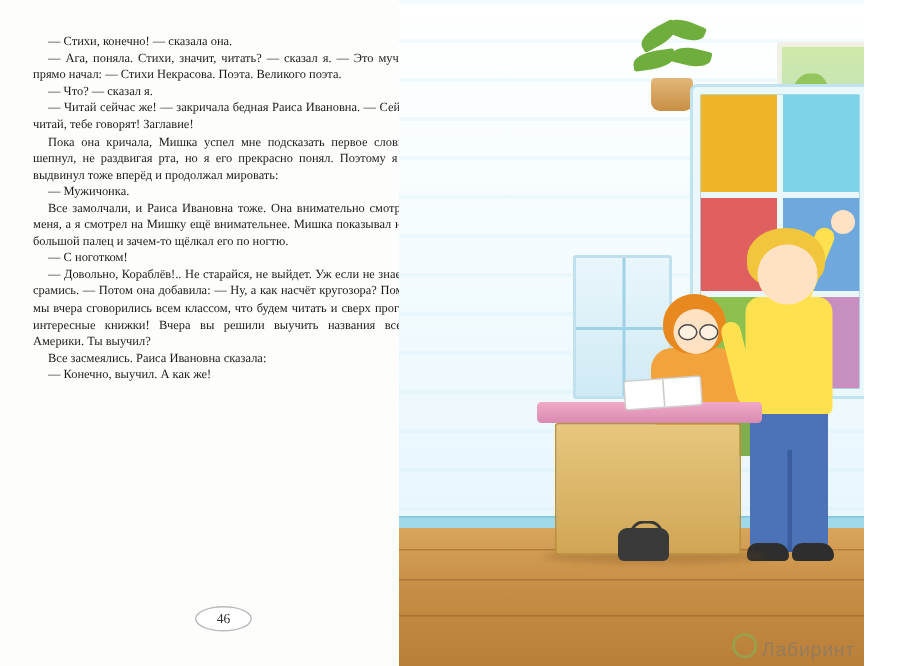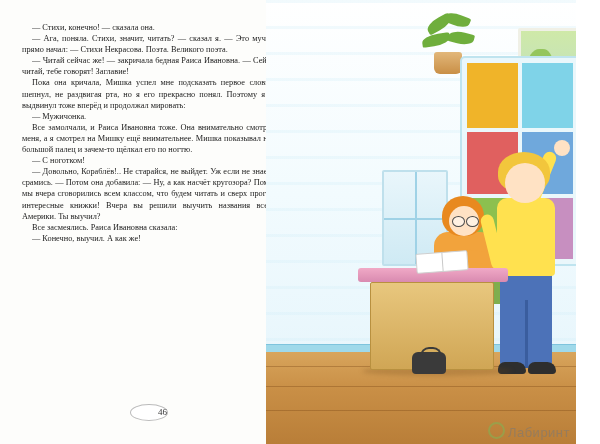--- a/index.html
+++ b/index.html
@@ -35,21 +35,21 @@
     text-align: justify;
     margin: 0 0 0 0;
     text-indent: 10px;
     hyphens: auto;
   }
   .page-number {
     position: absolute;
     left: 130px;
     top: 404px;
     width: 36px;
-    text-align: right;
+    text-align: center;
     font-size: 9px;
     color: #333;
     border: 1px solid #bbb;
     border-radius: 50%;
     padding: 2px 0 3px 0;
     background: #fff;
   }
   
   .illus {
     position: absolute;
@@ -370,20 +370,21 @@
   }
 </style>
 </head>
 <body>
 
 <div class="page">
 
   <div class="text-col">
     <p class="para">— Стихи, конечно! — сказала она.</p>
     <p class="para">— Ага, поняла. Стихи, значит, читать? — сказал я. — Это мучно... И прямо начал: — Стихи Некрасова. Поэта. Великого поэта.</p>
+    <p class="para">— Что? — сказал я.</p>
     <p class="para">— Читай сейчас же! — закричала бедная Раиса Ивановна. — Сейчас же читай, тебе говорят! Заглавие!</p>
     <p class="para">Пока она кричала, Мишка успел мне подсказать первое словко. Он шепнул, не раздвигая рта, но я его прекрасно понял. Поэтому я смело выдвинул тоже вперёд и продолжал мировать:</p>
     <p class="para">— Мужичонка.</p>
     <p class="para">Все замолчали, и Раиса Ивановна тоже. Она внимательно смотрела на меня, а я смотрел на Мишку ещё внимательнее. Мишка показывал на свой большой палец и зачем-то щёлкал его по ногтю.</p>
     <p class="para">— С ноготком!</p>
     <p class="para">— Довольно, Кораблёв!.. Не старайся, не выйдет. Уж если не знаешь, не срамись. — Потом она добавила: — Ну, а как насчёт кругозора? Помнишь, мы вчера сговорились всем классом, что будем читать и сверх программы интересные книжки! Вчера вы решили выучить названия всех рек Америки. Ты выучил?</p>
     <p class="para">Все засмеялись. Раиса Ивановна сказала:</p>
     <p class="para">— Конечно, выучил. А как же!</p>
   </div>
 

